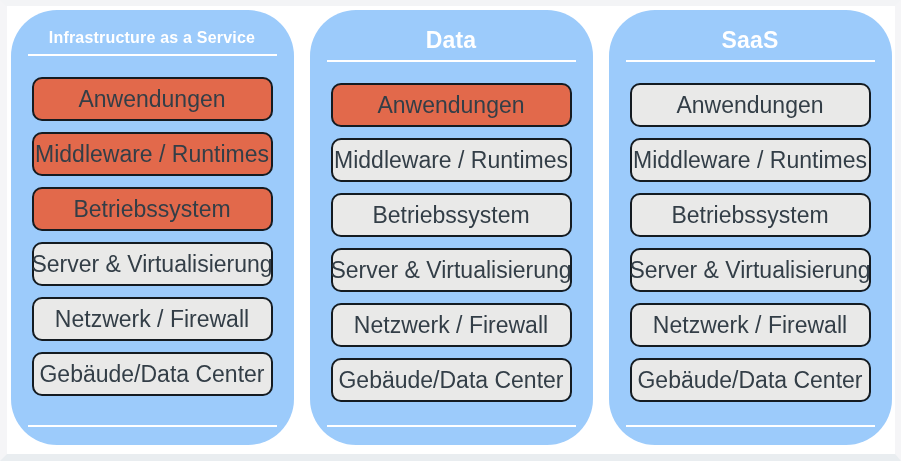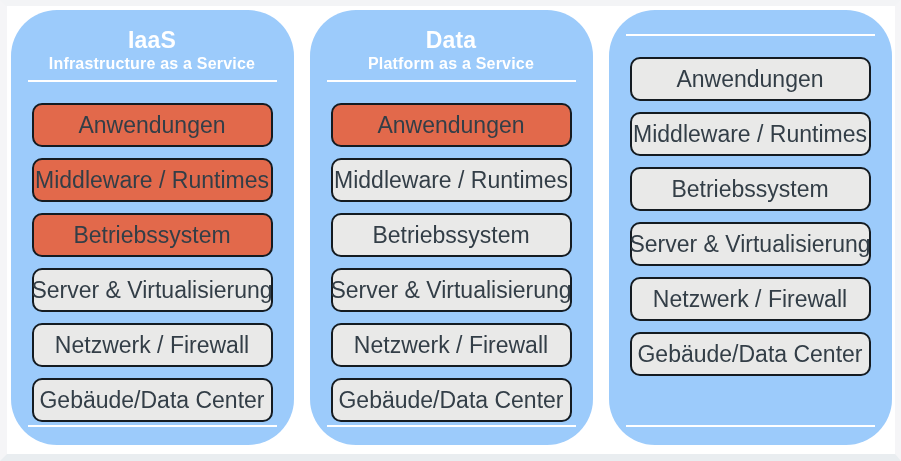--- a/index.html
+++ b/index.html
@@ -86,50 +86,49 @@
     background: var(--managed-bg, #E2694B);
   }
 </style>
 </head>
 <body>
 
 <div class="frame">
   <div class="columns">
 
     <section class="column">
-      <h2 class="title">IaaS</h2>
       <div class="subtitle">Infrastructure as a Service</div>
       <div class="rule"></div>
       <div class="stack">
         <div class="layer managed">Anwendungen</div>
         <div class="layer managed">Middleware / Runtimes</div>
         <div class="layer managed">Betriebssystem</div>
         <div class="layer">Server &amp; Virtualisierung</div>
         <div class="layer">Netzwerk / Firewall</div>
         <div class="layer">Gebäude/Data Center</div>
       </div>
       <div class="rule rule-bottom"></div>
     </section>
 
     <section class="column">
       <h2 class="title">Data</h2>
-      <div class="subtitle">Platform as a Service</div>
       <div class="rule"></div>
       <div class="stack">
         <div class="layer managed">Anwendungen</div>
         <div class="layer">Middleware / Runtimes</div>
         <div class="layer">Betriebssystem</div>
         <div class="layer">Server &amp; Virtualisierung</div>
         <div class="layer">Netzwerk / Firewall</div>
         <div class="layer">Gebäude/Data Center</div>
       </div>
       <div class="rule rule-bottom"></div>
     </section>
 
     <section class="column">
+      <h2 class="title">SaaS</h2>
       <div class="rule"></div>
       <div class="stack">
         <div class="layer">Anwendungen</div>
         <div class="layer">Middleware / Runtimes</div>
         <div class="layer">Betriebssystem</div>
         <div class="layer">Server &amp; Virtualisierung</div>
         <div class="layer">Netzwerk / Firewall</div>
         <div class="layer">Gebäude/Data Center</div>
       </div>
       <div class="rule rule-bottom"></div>

